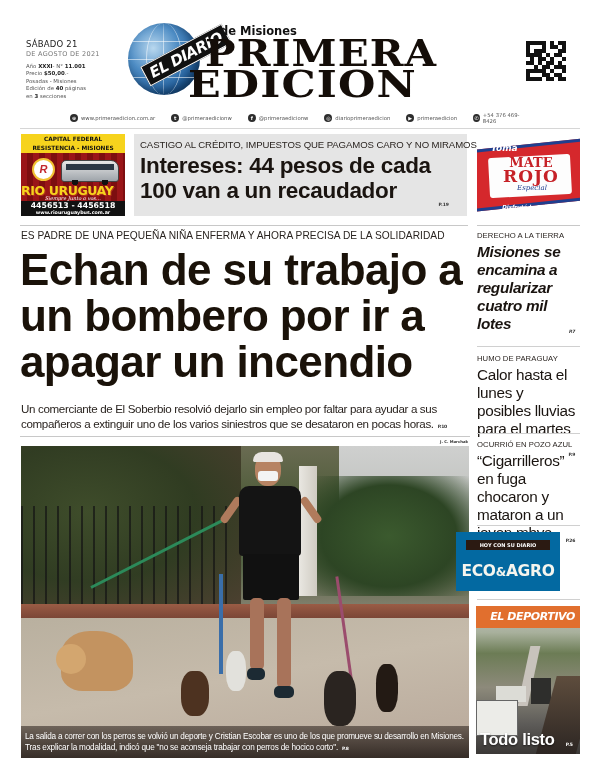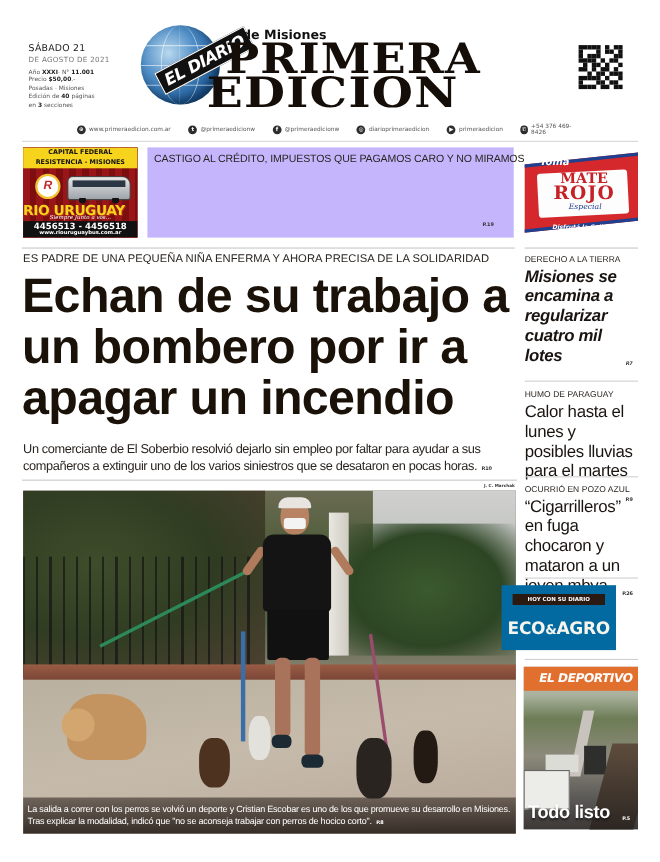--- a/index.html
+++ b/index.html
@@ -45,21 +45,21 @@
   .ad-bus .logo-circle { position: absolute; left: 11px; top: 24px; width: 23px; height: 23px; border-radius: 50%; background: #fff; border: 2px solid #f1c232; color: #c1272d; font-weight: bold; font-size: 11px; text-align: center; line-height: 19px; font-style: italic; }
   .ad-bus .bus { position: absolute; left: 40px; top: 26px; width: 58px; height: 22px; background: linear-gradient(#e7e7e7, #9ea4aa); border-radius: 5px 8px 3px 3px; border: 1px solid #444; }
   .ad-bus .bus::before { content: ""; position: absolute; left: 4px; top: 3px; width: 48px; height: 6px; background: #2b3744; }
   .ad-bus .bus::after { content: ""; position: absolute; left: 8px; bottom: -4px; width: 40px; height: 5px; background: radial-gradient(circle at 5px 2px, #111 3px, transparent 3.5px), radial-gradient(circle at 35px 2px, #111 3px, transparent 3.5px); }
   .ad-bus .brand { position: absolute; left: 0; top: 49px; width: 100%; text-align: left; font-family: "DejaVu Sans", sans-serif; font-weight: bold; font-size: 12.5px; color: #f6d31d; text-shadow: 1px 1px 0 #b2331b; letter-spacing: -0.4px; }
   .ad-bus .slogan { position: absolute; left: 0; top: 61px; width: 100%; text-align: center; font-family: "DejaVu Serif", serif; font-style: italic; font-size: 5px; color: #fff; }
   .ad-bus .phones { position: absolute; left: 0; top: 67px; width: 100%; height: 15px; background: #111; color: #fff; text-align: center; font-family: "DejaVu Sans", sans-serif; font-weight: bold; }
   .ad-bus .phones .num { font-size: 7.8px; line-height: 8px; display: block; padding-top: 1px; }
   .ad-bus .phones .web { font-size: 4.8px; line-height: 5px; display: block; }
 
-  .promo-box { position: absolute; left: 134px; top: 134px; width: 333px; height: 82px; background: #c4b5fd; padding: 5px 6px 0 6px; }
+  .promo-box { position: absolute; left: 134px; top: 134px; width: 333px; height: 82px; background: #e5e5e5; padding: 5px 6px 0 6px; }
   .promo-kicker { font-family: "Liberation Sans", sans-serif; font-size: 9.6px; color: #2a2420; letter-spacing: -0.1px; white-space: nowrap; }
   .promo-headline { font-family: "Liberation Sans", sans-serif; font-weight: bold; font-size: 22.5px; line-height: 25px; color: #1a1410; margin-top: 3px; letter-spacing: -0.3px; }
   .page-ref { font-family: "DejaVu Sans", sans-serif; font-weight: bold; font-size: 4.5px; color: #333; vertical-align: baseline; margin-left: 4px; }
   .promo-box .page-ref { position: absolute; right: 18px; bottom: 9px; }
 
   .ad-mate { position: absolute; left: 477px; top: 134px; width: 103px; height: 82px; background: #fff; overflow: hidden; }
   .ad-mate .band { position: absolute; left: -10px; top: 10px; width: 125px; height: 62px; background: #d5282c; transform: skewY(-6deg); border-top: 3px solid #1f3f8f; border-bottom: 3px solid #1f3f8f; }
   .ad-mate .toma { position: absolute; left: 14px; top: 9px; color: #fff; font-family: "DejaVu Sans", sans-serif; font-weight: bold; font-style: italic; font-size: 9px; }
   .ad-mate .white-card { position: absolute; left: 12px; top: 22px; width: 82px; height: 40px; background: #fdfdfd; border-radius: 3px; transform: rotate(-3deg); }
   .ad-mate .mate { position: absolute; left: 24px; top: 22px; width: 60px; text-align: center; font-family: "DejaVu Serif", serif; font-weight: bold; color: #c62127; font-size: 13px; line-height: 13px; }
@@ -307,20 +307,21 @@
   <div class="brand">RIO URUGUAY</div>
   <div class="slogan">Siempre Junto a vos...</div>
   <div class="phones">
     <span class="num">4456513 - 4456518</span>
     <span class="web">www.riouruguaybus.com.ar</span>
   </div>
 </div>
 
 <div class="promo-box">
   <div class="promo-kicker">CASTIGO AL CRÉDITO, IMPUESTOS QUE PAGAMOS CARO Y NO MIRAMOS</div>
+  <div class="promo-headline">Intereses: 44 pesos de cada 100 van a un recaudador</div>
   <span class="page-ref">P.19</span>
 </div>
 
 <div class="ad-mate">
   <div class="band"></div>
   <div class="toma">Tomá</div>
   <div class="white-card"></div>
   <div class="mate">MATE</div>
   <div class="rojo">ROJO</div>
   <div class="especial">Especial</div>

